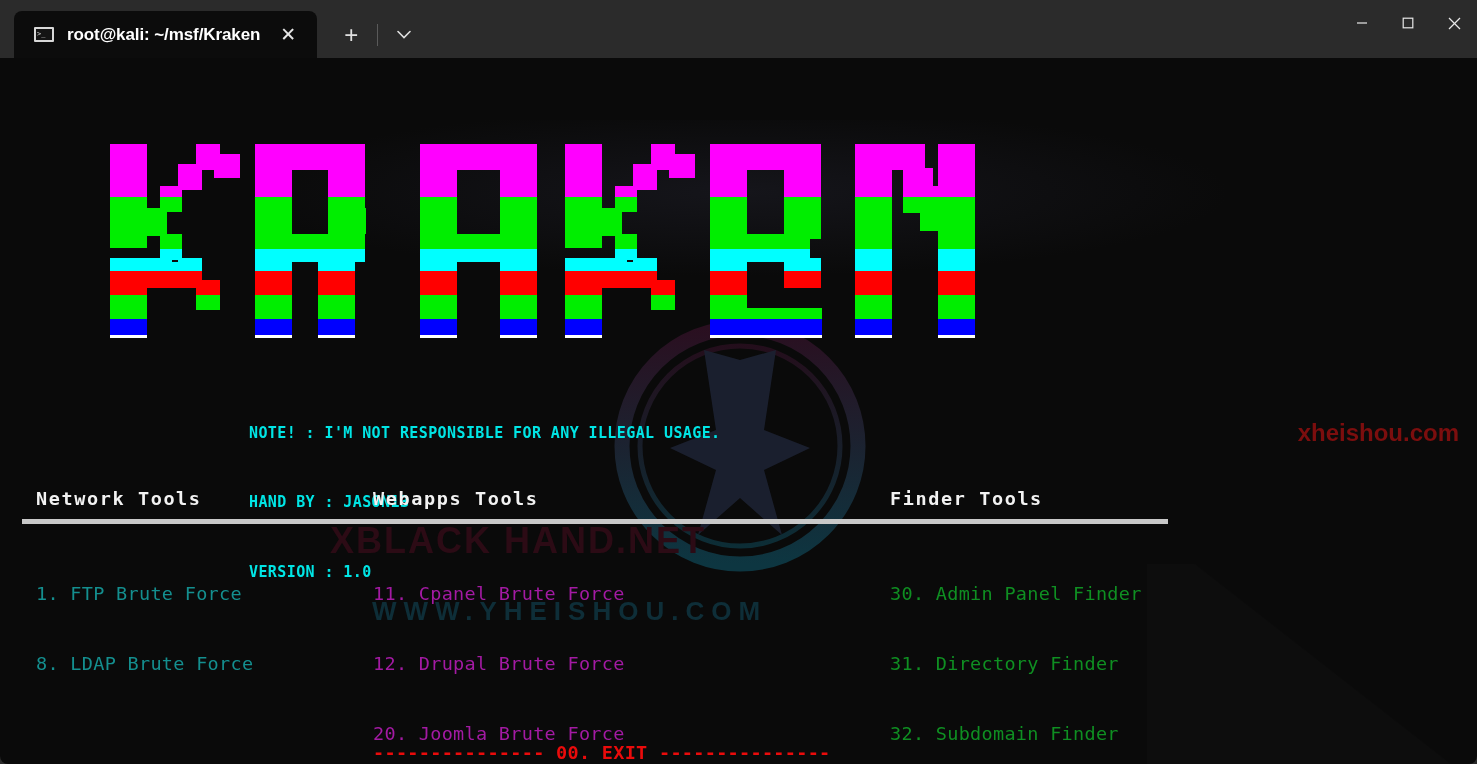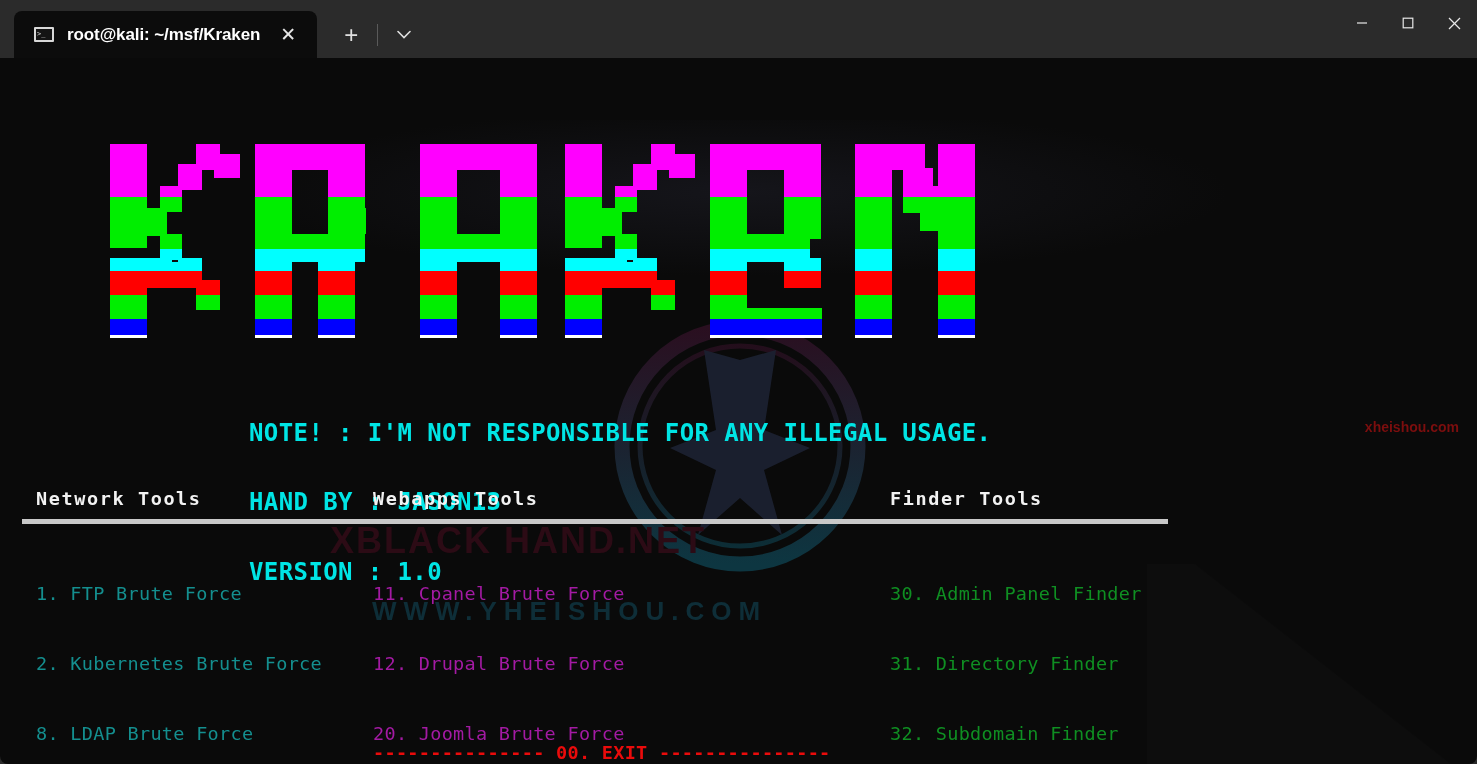--- a/index.html
+++ b/index.html
@@ -84,42 +84,42 @@
     font-size:36px; font-weight:700; letter-spacing:2px;
     color:#2c0b15;
   }
   #wm-yheishou{
     left:372px; top:538px; font-family:"Liberation Sans", sans-serif;
     font-size:26px; font-weight:600; letter-spacing:7px;
     color:#0e2e38;
   }
   #wm-corner{
     right:18px; top:361px; font-family:"Liberation Sans", sans-serif;
-    font-size:14px; font-weight:600; color:#7c0e0e;
+    font-size:24px; font-weight:600; color:#7c0e0e;
   }
   #wm-glow{
     left:-6px; top:62px; width:1490px; height:180px;
     background:radial-gradient(ellipse 700px 120px at 50% 40%, rgba(30,30,40,.55), rgba(0,0,0,0) 70%);
   }
   #wm-diag{
     right:0; bottom:0; width:330px; height:200px;
     background:linear-gradient(218deg, rgba(0,0,0,0) 0%, rgba(0,0,0,0) 48%, #0d0d0d 48.4%, #0d0d0d 100%);
   }
 
   
   #banner{
     position:absolute; left:0; top:0; width:1477px; height:300px;
   }
   #banner svg{ display:block; }
 
   
   #noteblock{
     position:absolute; left:249px; top:317px;
     font-family:"DejaVu Sans Mono", monospace;
-    font-size:24px; font-weight:700; line-height:23.3px;
+    font-size:15px; font-weight:700; line-height:23.3px;
     color:#00e5e5; letter-spacing:0.4px; white-space:pre;
   }
 
   
   #headers{
     position:absolute; left:0; top:430px; width:1477px; height:30px;
   }
   .colhead{
     position:absolute; color:#f2f2f2; font-family:"DejaVu Sans Mono", monospace;
     font-size:18.5px; font-weight:700; letter-spacing:1.6px; white-space:pre;
@@ -338,21 +338,20 @@
 
       <div id="headers">
         <div class="colhead" id="hdr0">Network Tools</div>
         <div class="colhead" id="hdr1">Webapps Tools</div>
         <div class="colhead" id="hdr2">Finder Tools</div>
       </div>
       <div id="rule"></div>
 
       <div class="column" id="col0">
         <div>1. FTP Brute Force</div>
-        <div>2. Kubernetes Brute Force</div>
         <div>8. LDAP Brute Force</div>
         
         
         
         
         
       </div>
 
       <div class="column" id="col1">
         <div>11. Cpanel Brute Force</div>

